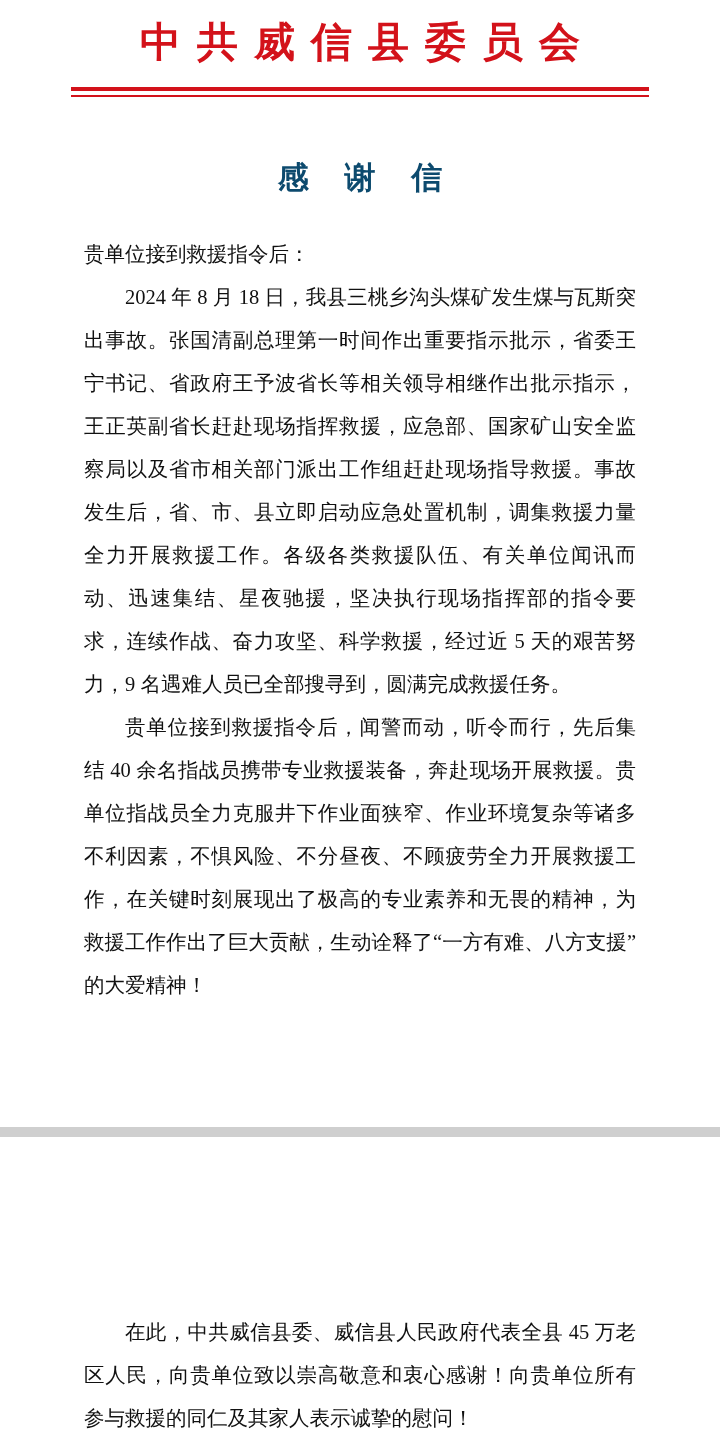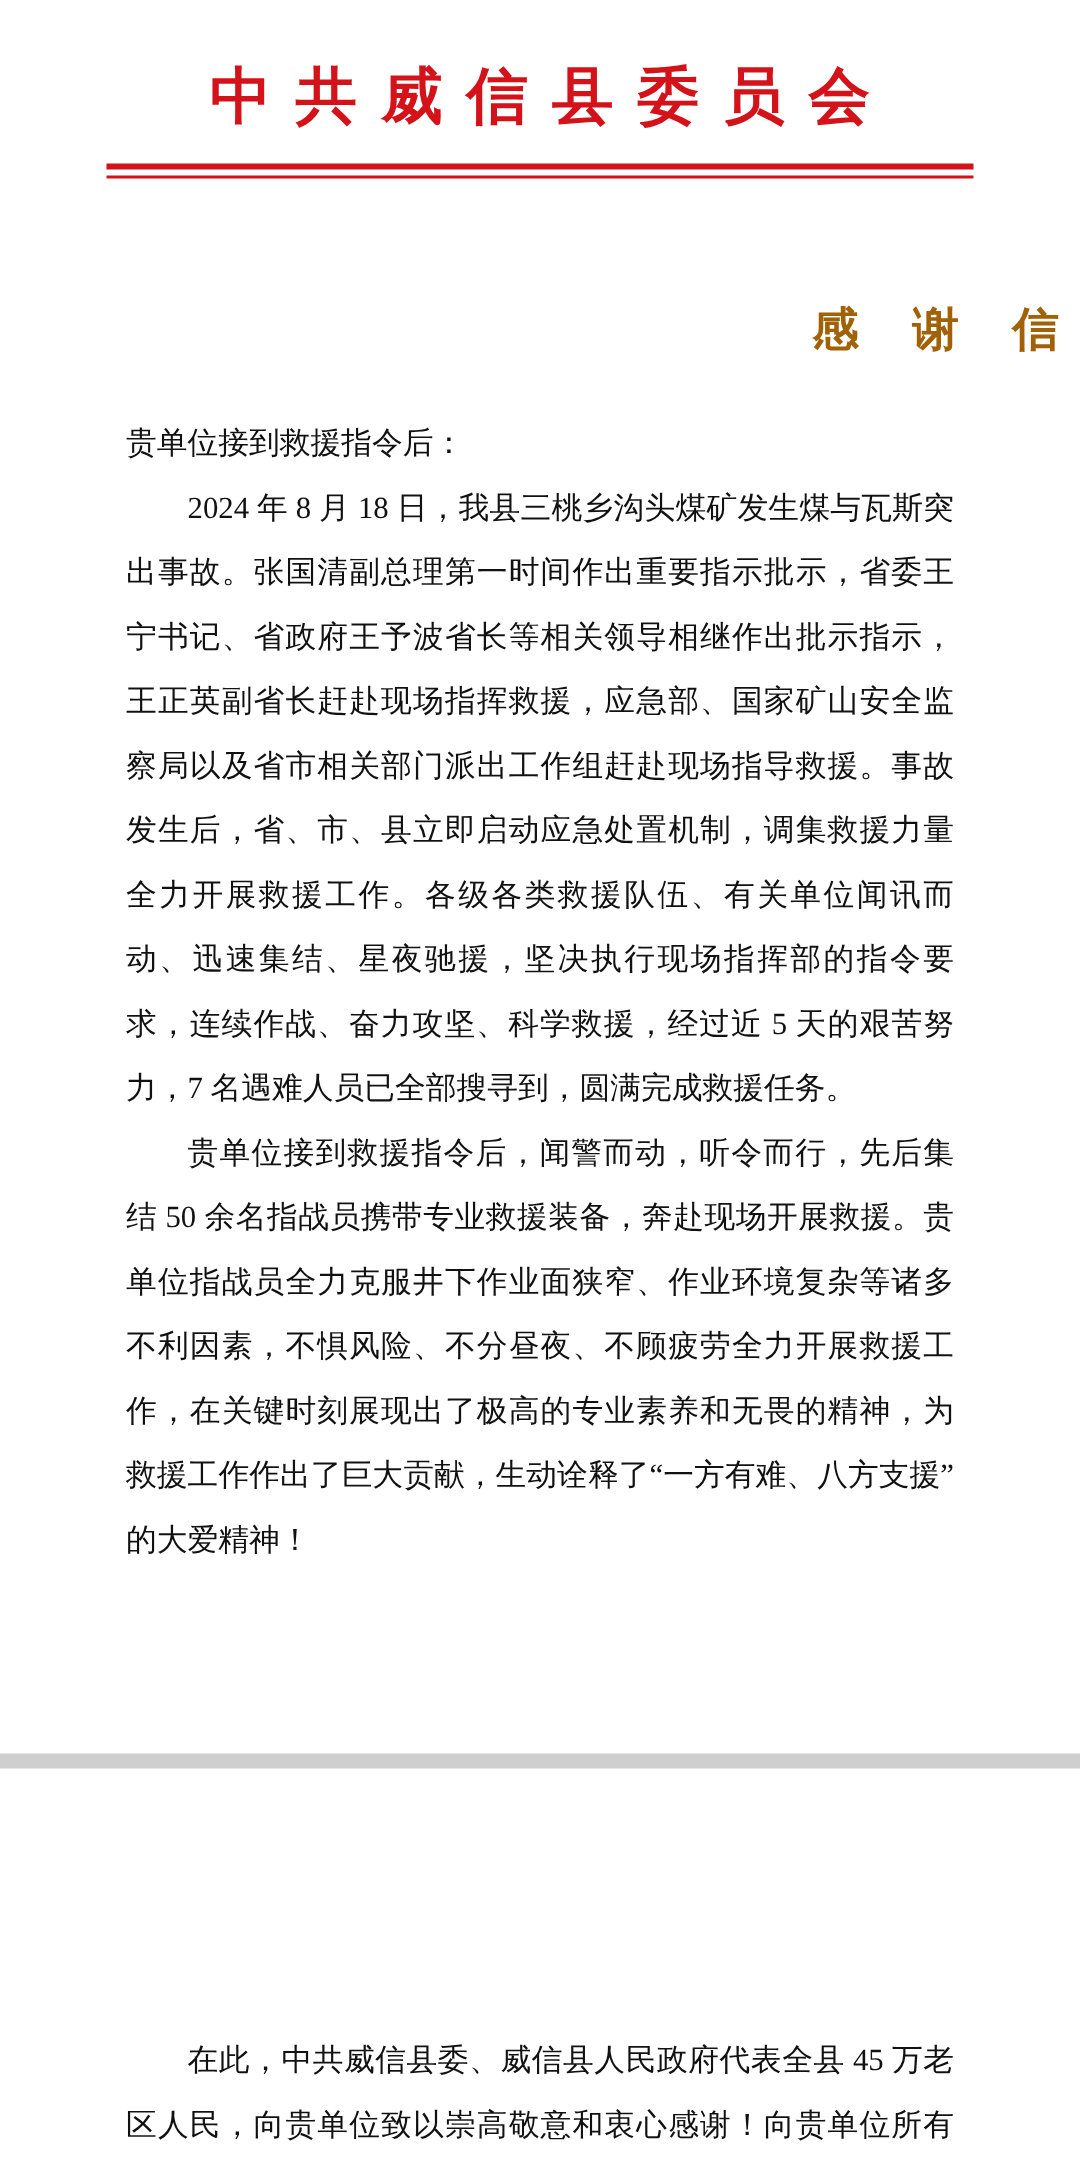--- a/index.html
+++ b/index.html
@@ -14,21 +14,21 @@
   .page {
     position: relative;
     width: 720px;
     min-height: 1443px;
     background: #ffffff;
     overflow: hidden;
   }
 
   
   .letterhead {
-    padding-top: 38px;
+    padding-top: 16px;
     text-align: center;
   }
   .letterhead-title {
     color: #d3121a;
     font-size: 41px;
     font-weight: bold;
     letter-spacing: 16px;
     text-indent: 16px;
     font-family: "Liberation Serif", "DejaVu Serif", serif;
     line-height: 1.3;
@@ -44,27 +44,27 @@
   .rule-gap {
     height: 4px;
   }
   .rule-thin {
     height: 2px;
     background: #d3121a;
   }
 
   
   .doc-title {
-    margin-top: 80px;
-    text-align: right;
+    margin-top: 60px;
+    text-align: center;
     font-size: 31px;
     font-weight: bold;
     letter-spacing: 14px;
     text-indent: 14px;
-    color: #a16207;
+    color: #0c4a6e;
   }
 
   
   .body-wrap {
     margin: 34px auto 0 auto;
     width: 552px;
     color: #111;
     font-size: 20.5px;
     line-height: 43px;
     text-align: justify;
@@ -99,22 +99,22 @@
       <div class="rule-thick"></div>
       <div class="rule-gap"></div>
       <div class="rule-thin"></div>
     </div>
   </div>
 
   <div class="doc-title">感 谢 信</div>
 
   <div class="body-wrap">
     <p class="salutation">贵单位接到救援指令后：</p>
-    <p class="para">2024 年 8 月 18 日，我县三桃乡沟头煤矿发生煤与瓦斯突出事故。张国清副总理第一时间作出重要指示批示，省委王宁书记、省政府王予波省长等相关领导相继作出批示指示，王正英副省长赶赴现场指挥救援，应急部、国家矿山安全监察局以及省市相关部门派出工作组赶赴现场指导救援。事故发生后，省、市、县立即启动应急处置机制，调集救援力量全力开展救援工作。各级各类救援队伍、有关单位闻讯而动、迅速集结、星夜驰援，坚决执行现场指挥部的指令要求，连续作战、奋力攻坚、科学救援，经过近 5 天的艰苦努力，7 名遇难人员已全部搜寻到，圆满完成救援任务。</p>
-    <p class="para">贵单位接到救援指令后，闻警而动，听令而行，先后集结 50 余名指战员携带专业救援装备，奔赴现场开展救援。贵单位指战员全力克服井下作业面狭窄、作业环境复杂等诸多不利因素，不惧风险、不分昼夜、不顾疲劳全力开展救援工作，在关键时刻展现出了极高的专业素养和无畏的精神，为救援工作作出了巨大贡献，生动诠释了“一方有难、八方支援”的大爱精神！</p>
+    <p class="para">2024 年 8 月 18 日，我县三桃乡沟头煤矿发生煤与瓦斯突出事故。张国清副总理第一时间作出重要指示批示，省委王宁书记、省政府王予波省长等相关领导相继作出批示指示，王正英副省长赶赴现场指挥救援，应急部、国家矿山安全监察局以及省市相关部门派出工作组赶赴现场指导救援。事故发生后，省、市、县立即启动应急处置机制，调集救援力量全力开展救援工作。各级各类救援队伍、有关单位闻讯而动、迅速集结、星夜驰援，坚决执行现场指挥部的指令要求，连续作战、奋力攻坚、科学救援，经过近 5 天的艰苦努力，9 名遇难人员已全部搜寻到，圆满完成救援任务。</p>
+    <p class="para">贵单位接到救援指令后，闻警而动，听令而行，先后集结 40 余名指战员携带专业救援装备，奔赴现场开展救援。贵单位指战员全力克服井下作业面狭窄、作业环境复杂等诸多不利因素，不惧风险、不分昼夜、不顾疲劳全力开展救援工作，在关键时刻展现出了极高的专业素养和无畏的精神，为救援工作作出了巨大贡献，生动诠释了“一方有难、八方支援”的大爱精神！</p>
   </div>
 
   <div class="page-divider"></div>
   <div class="page-two-gap"></div>
 
   <div class="body-wrap">
     <p class="para">在此，中共威信县委、威信县人民政府代表全县 45 万老区人民，向贵单位致以崇高敬意和衷心感谢！向贵单位所有参与救援的同仁及其家人表示诚挚的慰问！</p>
 
   </div>
 

